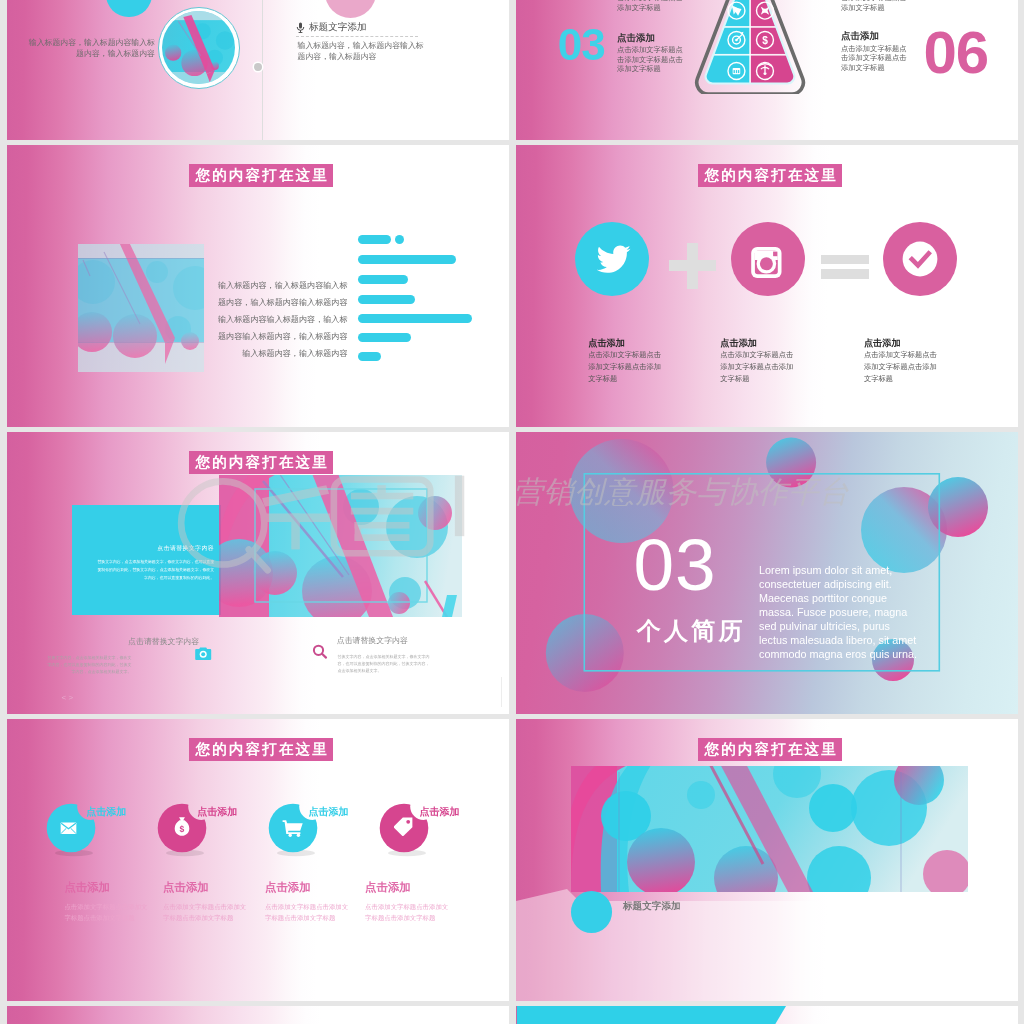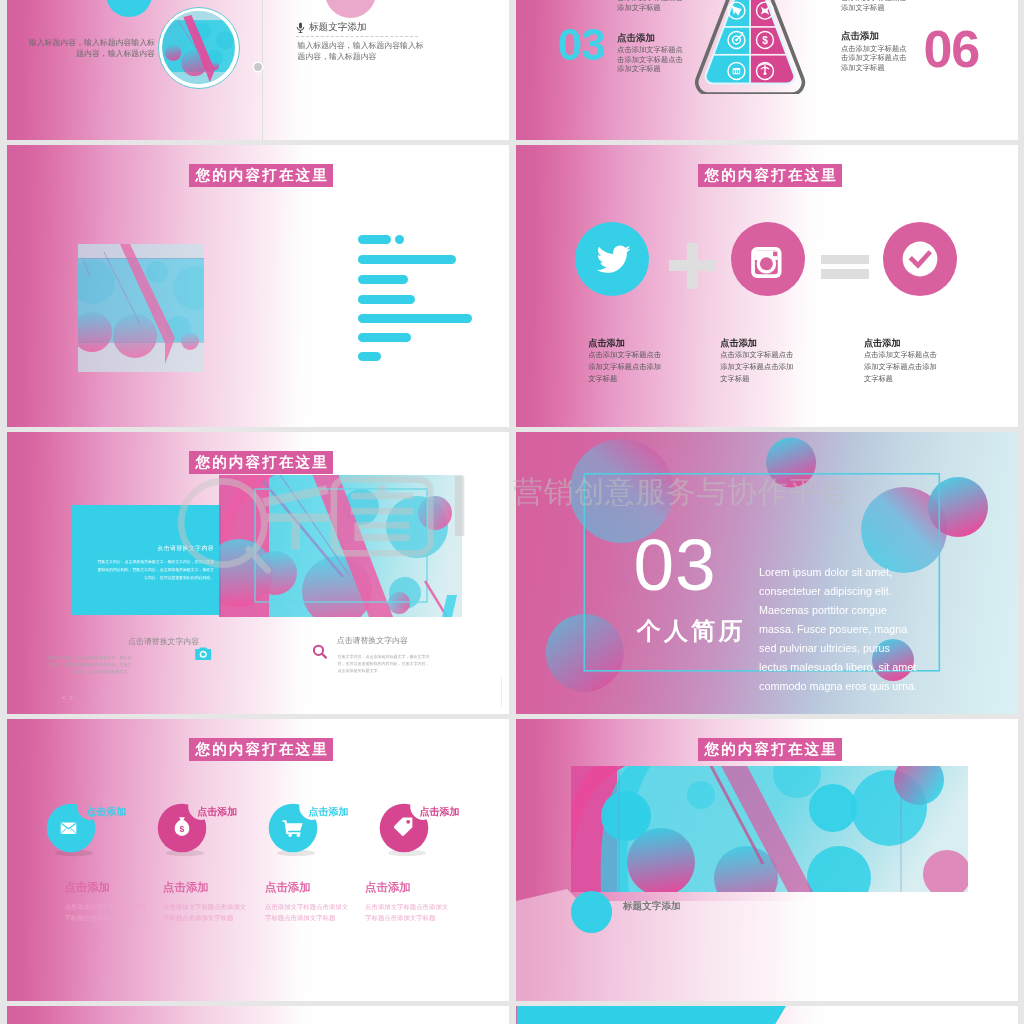--- a/index.html
+++ b/index.html
@@ -10,21 +10,21 @@
   .slide{position:relative;width:502px;height:282px;overflow:hidden;background:#fff;flex:0 0 502px;}
   .bg{position:absolute;left:0;top:0;right:0;bottom:0;
       background:linear-gradient(91deg,#d4609f 0%,#d763a0 4%,#df79ae 11%,#e79ac7 20%,#eeb4d5 29%,#f4cfe3 38%,#f8e0ee 46%,#fbecf4 52%,#fdf7fa 56%,#fefdfe 59%,#ffffff 62%,#ffffff 100%);}
   .abs{position:absolute;}
   .tband{position:absolute;background:#d95b9f;color:#fff;font-weight:700;
      white-space:nowrap;font-size:14.6px;letter-spacing:2.1px;text-indent:2.1px;
      height:22.6px;line-height:22.6px;box-sizing:border-box;padding:0 3.6px;width:144px;text-align:center;}
   .bar{position:absolute;height:9px;border-radius:4.5px;background:#35cfe8;}
   .txtr{position:absolute;text-align:right;color:#6b6b6b;font-size:8.1px;line-height:16.9px;white-space:nowrap;}
   .deco-img{opacity:.72;}
-  #watermark{position:absolute;left:0;top:0;width:916px;height:1024px;pointer-events:none;z-index:50;}
+  #watermark{position:absolute;left:0;top:0;width:916px;height:1024px;pointer-events:none;z-index:50;font-style:italic;}
   .deco-img2{opacity:.85;}
   .itemtitle{position:absolute;font-size:7.9px;color:#8a8a8a;white-space:nowrap;line-height:1;}
   .itembody{position:absolute;font-size:4.0px;color:#a5a5a5;line-height:7.0px;}
 
   .circ{position:absolute;border-radius:50%;}
   .coltitle{position:absolute;font-weight:700;font-size:9.2px;color:#2b2b2b;white-space:nowrap;line-height:1;}
   .colbody{position:absolute;font-size:7.3px;color:#555;line-height:11.9px;}
 
 </style>
 </head>
@@ -83,21 +83,21 @@
     <div class="abs" style="left:42.3px;top:164.5px;font-size:44px;font-weight:700;color:#3fd2e8;line-height:1;letter-spacing:-1px;">03</div>
 
     <div class="abs" style="left:101.6px;top:125.1px;width:68px;font-size:7.3px;color:#5d5d5d;line-height:9.7px;">点击添加文字标题点击添加文字标题点击添加文字标题</div>
     <div class="abs" style="left:101.6px;top:174.5px;font-size:9.5px;font-weight:700;color:#333;line-height:1;">点击添加</div>
     <div class="abs" style="left:101.6px;top:186.8px;width:68px;font-size:7.3px;color:#5d5d5d;line-height:9.7px;">点击添加文字标题点击添加文字标题点击添加文字标题</div>
 
     <div class="abs" style="left:325.4px;top:125.1px;width:68px;font-size:7.3px;color:#5d5d5d;line-height:9.7px;">点击添加文字标题点击添加文字标题点击添加文字标题</div>
     <div class="abs" style="left:325.4px;top:172.9px;font-size:9.5px;font-weight:700;color:#333;line-height:1;">点击添加</div>
     <div class="abs" style="left:325.4px;top:185.5px;width:68px;font-size:7.3px;color:#5d5d5d;line-height:9.7px;">点击添加文字标题点击添加文字标题点击添加文字标题</div>
 
-    <div class="abs" style="left:407.9px;top:164.5px;font-size:52px;font-weight:700;color:#d9609f;line-height:1;letter-spacing:-1px;">06</div>
+    <div class="abs" style="left:407.9px;top:164.5px;font-size:60px;font-weight:700;color:#d9609f;line-height:1;letter-spacing:-1px;">06</div>
     <svg class="abs" style="left:167.5px;top:101.5px" width="134.3" height="134.3" viewBox="0 0 152 152">
       <defs>
         <clipPath id="ptri">
               <path d="M71.6 8 L26.2 128.8 a8 8 0 0 0 7.4 11 H118 a8 8 0 0 0 7.4 -11 L80.2 8 a4.6 4.6 0 0 0 -8.6 0 Z"></path>
             </clipPath>
       </defs>
       <path d="M69.6 -4 L16.4 134 a13 13 0 0 0 12 17.6 H123.4 a13 13 0 0 0 12 -17.6 L82.2 -4 a6.8 6.8 0 0 0 -12.6 0 Z" fill="none" stroke="#6b6b6b" stroke-width="4.1"></path>
       <g clip-path="url(#ptri)">
         <rect x="0" y="0" width="75.9" height="152" fill="#35cfe8"></rect>
         <rect x="75.9" y="0" width="76.1" height="152" fill="#d6458f"></rect>
@@ -165,20 +165,27 @@
  <circle cx="57" cy="92" r="22" fill="url(#dg3)" opacity=".78"></circle>
  <circle cx="100" cy="85" r="13" fill="#2ecfe8" opacity=".6"></circle>
  <circle cx="112" cy="97" r="9" fill="url(#dg3)" opacity=".85"></circle>
  <path d="M41 -2 L87 99 L97 94 L51 -2 Z" fill="#e8519a" opacity=".78"></path>
  <path d="M87 99 L97 94 L87 120 Z" fill="#e8519a" opacity=".78"></path>
  <path d="M5 16 L12 32" stroke="#7f86c8" stroke-width="1.1" fill="none" opacity=".6"></path>
  <path d="M26 8 L62 80" stroke="#7f86c8" stroke-width="1.1" fill="none" opacity=".6"></path>
  <rect x="0" y="14" width="126" height="0.9" fill="#6e7fb8" opacity=".45"></rect>
  <rect x="0" y="98" width="126" height="0.9" fill="#6e7fb8" opacity=".45"></rect>
 </svg></div>
+    <div class="txtr" style="left:143px;top:133.2px;width:198px;">
+      <div>输入标题内容，输入标题内容输入标</div>
+      <div>题内容，输入标题内容输入标题内容</div>
+      <div>输入标题内容输入标题内容，输入标</div>
+      <div>题内容输入标题内容，输入标题内容</div>
+      <div>输入标题内容，输入标题内容</div>
+    </div>
     <div class="abs" style="left:351px;top:90px;width:130px;height:130px;">
       <div class="bar" style="left:0;top:0;width:33px;"></div>
       <div class="bar" style="left:37px;top:0;width:9px;"></div>
       <div class="bar" style="left:0;top:20px;width:98px;"></div>
       <div class="bar" style="left:0;top:40px;width:50px;"></div>
       <div class="bar" style="left:0;top:60px;width:57px;"></div>
       <div class="bar" style="left:0;top:79px;width:114px;"></div>
       <div class="bar" style="left:0;top:98px;width:53px;"></div>
       <div class="bar" style="left:0;top:117px;width:23px;"></div>
     </div>
@@ -318,21 +325,21 @@
       <circle cx="105.6" cy="59" r="52" fill="url(#g03a)" opacity=".55"></circle>
       <circle cx="275.1" cy="30.5" r="25" fill="url(#g03b)" opacity=".9"></circle>
       <circle cx="388" cy="98" r="43" fill="url(#g03a)" opacity=".8"></circle>
       <circle cx="442" cy="75" r="30" fill="url(#g03b)" opacity=".92"></circle>
       <circle cx="68.8" cy="221" r="39" fill="url(#g03c)" opacity=".7"></circle>
       <circle cx="377" cy="228" r="21" fill="url(#g03b)" opacity=".92"></circle>
       <rect x="68.3" y="41.8" width="355" height="197" fill="none" stroke="#54cde2" stroke-width="1.6"></rect>
     </svg>
     <div class="abs" style="left:118px;top:96px;font-size:73px;color:#fff;line-height:1;letter-spacing:1px;font-weight:400;">03</div>
     <div class="abs" style="left:121.3px;top:187.3px;font-size:24px;color:#fff;line-height:1;letter-spacing:3.2px;font-weight:600;">个人简历</div>
-    <div class="abs" style="left:243.6px;top:130.6px;width:160px;font-size:10.8px;color:#fff;line-height:19px;letter-spacing:0px;">Lorem ipsum dolor sit amet, consectetuer adipiscing elit. Maecenas porttitor congue massa. Fusce posuere, magna sed pulvinar ultricies, purus lectus malesuada libero, sit amet commodo magna eros quis urna.</div>
+    <div class="abs" style="left:243.6px;top:130.6px;width:160px;font-size:10.8px;color:#fff;line-height:14px;letter-spacing:0px;">Lorem ipsum dolor sit amet, consectetuer adipiscing elit. Maecenas porttitor congue massa. Fusce posuere, magna sed pulvinar ultricies, purus lectus malesuada libero, sit amet commodo magna eros quis urna.</div>
   </div>
 </div>
 
 <div class="row">
   <div class="slide">
     <div class="bg"></div>
     <div class="tband" style="left:182.7px;top:19.2px">您的内容打在这里</div>
     <div class="abs" style="left:38.4px;top:82.6px;width:50px;height:50px;">
       <svg width="56" height="60" viewBox="0 0 56 60" style="position:absolute;left:-2px;top:-2px">
         <defs>

